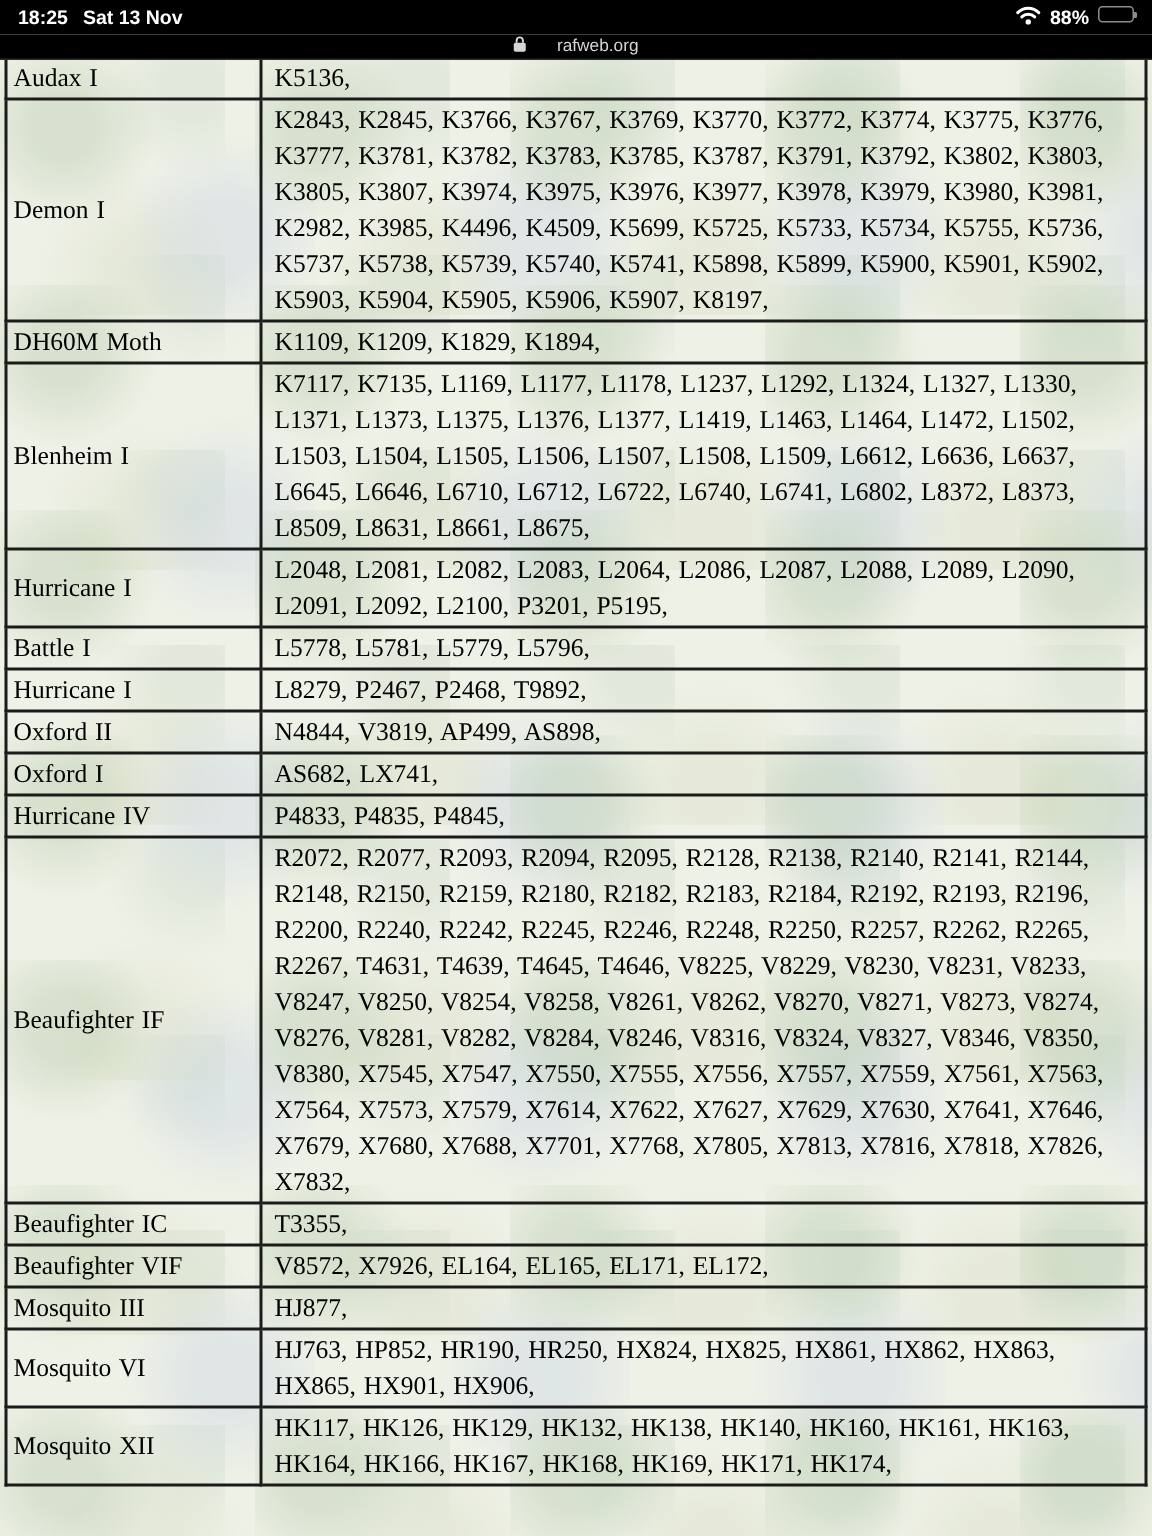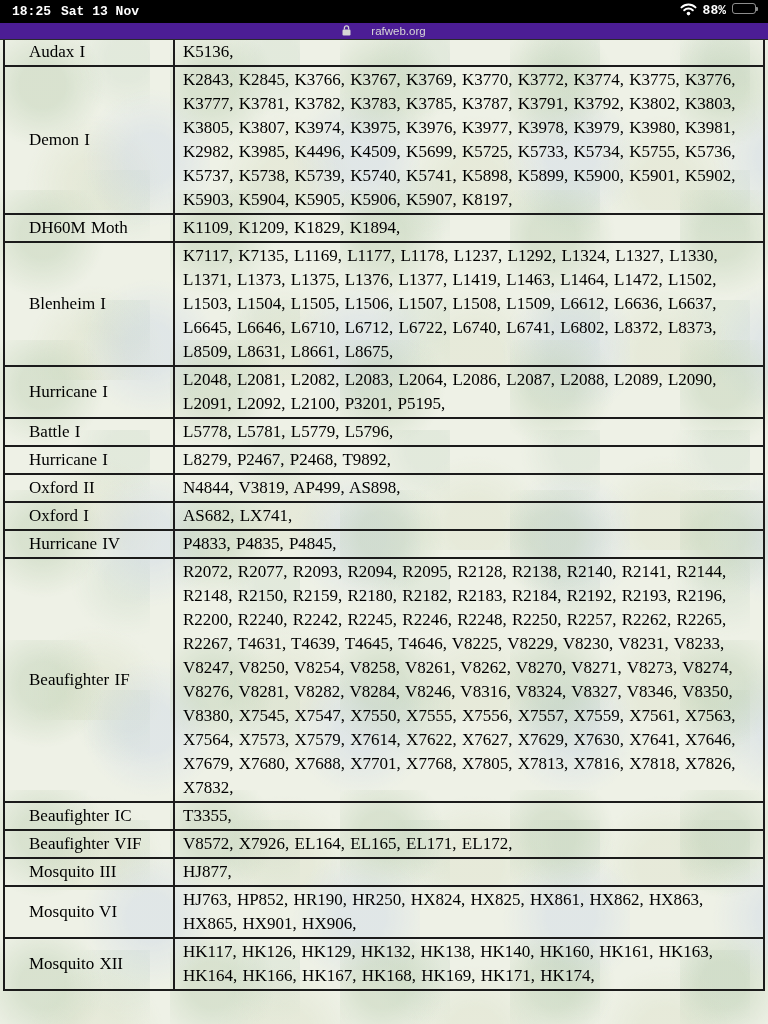--- a/index.html
+++ b/index.html
@@ -4,38 +4,38 @@
 <style>
   * { margin:0; padding:0; box-sizing:border-box; }
   html,body { width:768px; height:1024px; overflow:hidden; }
   body { font-family:"Liberation Serif", serif; background:#eef1e6; }
 
   
   .status-bar {
     height:23px; background:#000; color:#fff;
     display:flex; justify-content:space-between; align-items:center;
     padding:0 12px;
-    font-family:Liberation Mono, monospace;
+    font-family:Liberation Sans, sans-serif;
     font-size:13px; font-weight:bold;
   }
   .status-left { display:flex; gap:10px; align-items:center; }
   .status-right { display:flex; gap:6px; }
   .battery-shell {
     width:24px; height:11px; border:1px solid rgba(255,255,255,.55);
     border-radius:3px; position:relative; padding:1px;
   }
   .battery-fill { height:100%; width:88%; background:#fff; border-radius:1.5px; }
   .battery-cap {
     position:absolute; right:-3px; top:3px; width:2px; height:4px;
     background:rgba(255,255,255,.55); border-radius:0 1px 1px 0;
   }
 
   
   .url-bar {
-    height:17px; background:#4c1d95; color:#d6d6d6;
+    height:17px; background:#000000; color:#d6d6d6;
     display:flex; justify-content:center; align-items:center; gap:20px;
     font-family:"Liberation Sans", sans-serif; font-size:11.5px;
     border-bottom:1px solid #2a2a2c;
   }
 
   
   .page {
     height:984px; overflow:hidden;
     padding:0 3px;
     background-color:#eef1e6;
@@ -52,21 +52,21 @@
     font-size:17px; color:#000; table-layout:fixed;
     margin-top:-3px;
   }
   td {
     border:2px solid #1b1b1b;
     padding:1px 8px;
     vertical-align:middle;
     line-height:24px;
     word-spacing:1px;
   }
-  td.type-cell { width:170px; padding-left:24px; }
+  td.type-cell { width:170px; padding-left:4px; }
   td.serial-cell {}
 </style>
 </head>
 <body>
 
 <div class="status-bar">
   <div class="status-left">
     <span>18:25</span>
     <span>Sat 13 Nov</span>
   </div>

